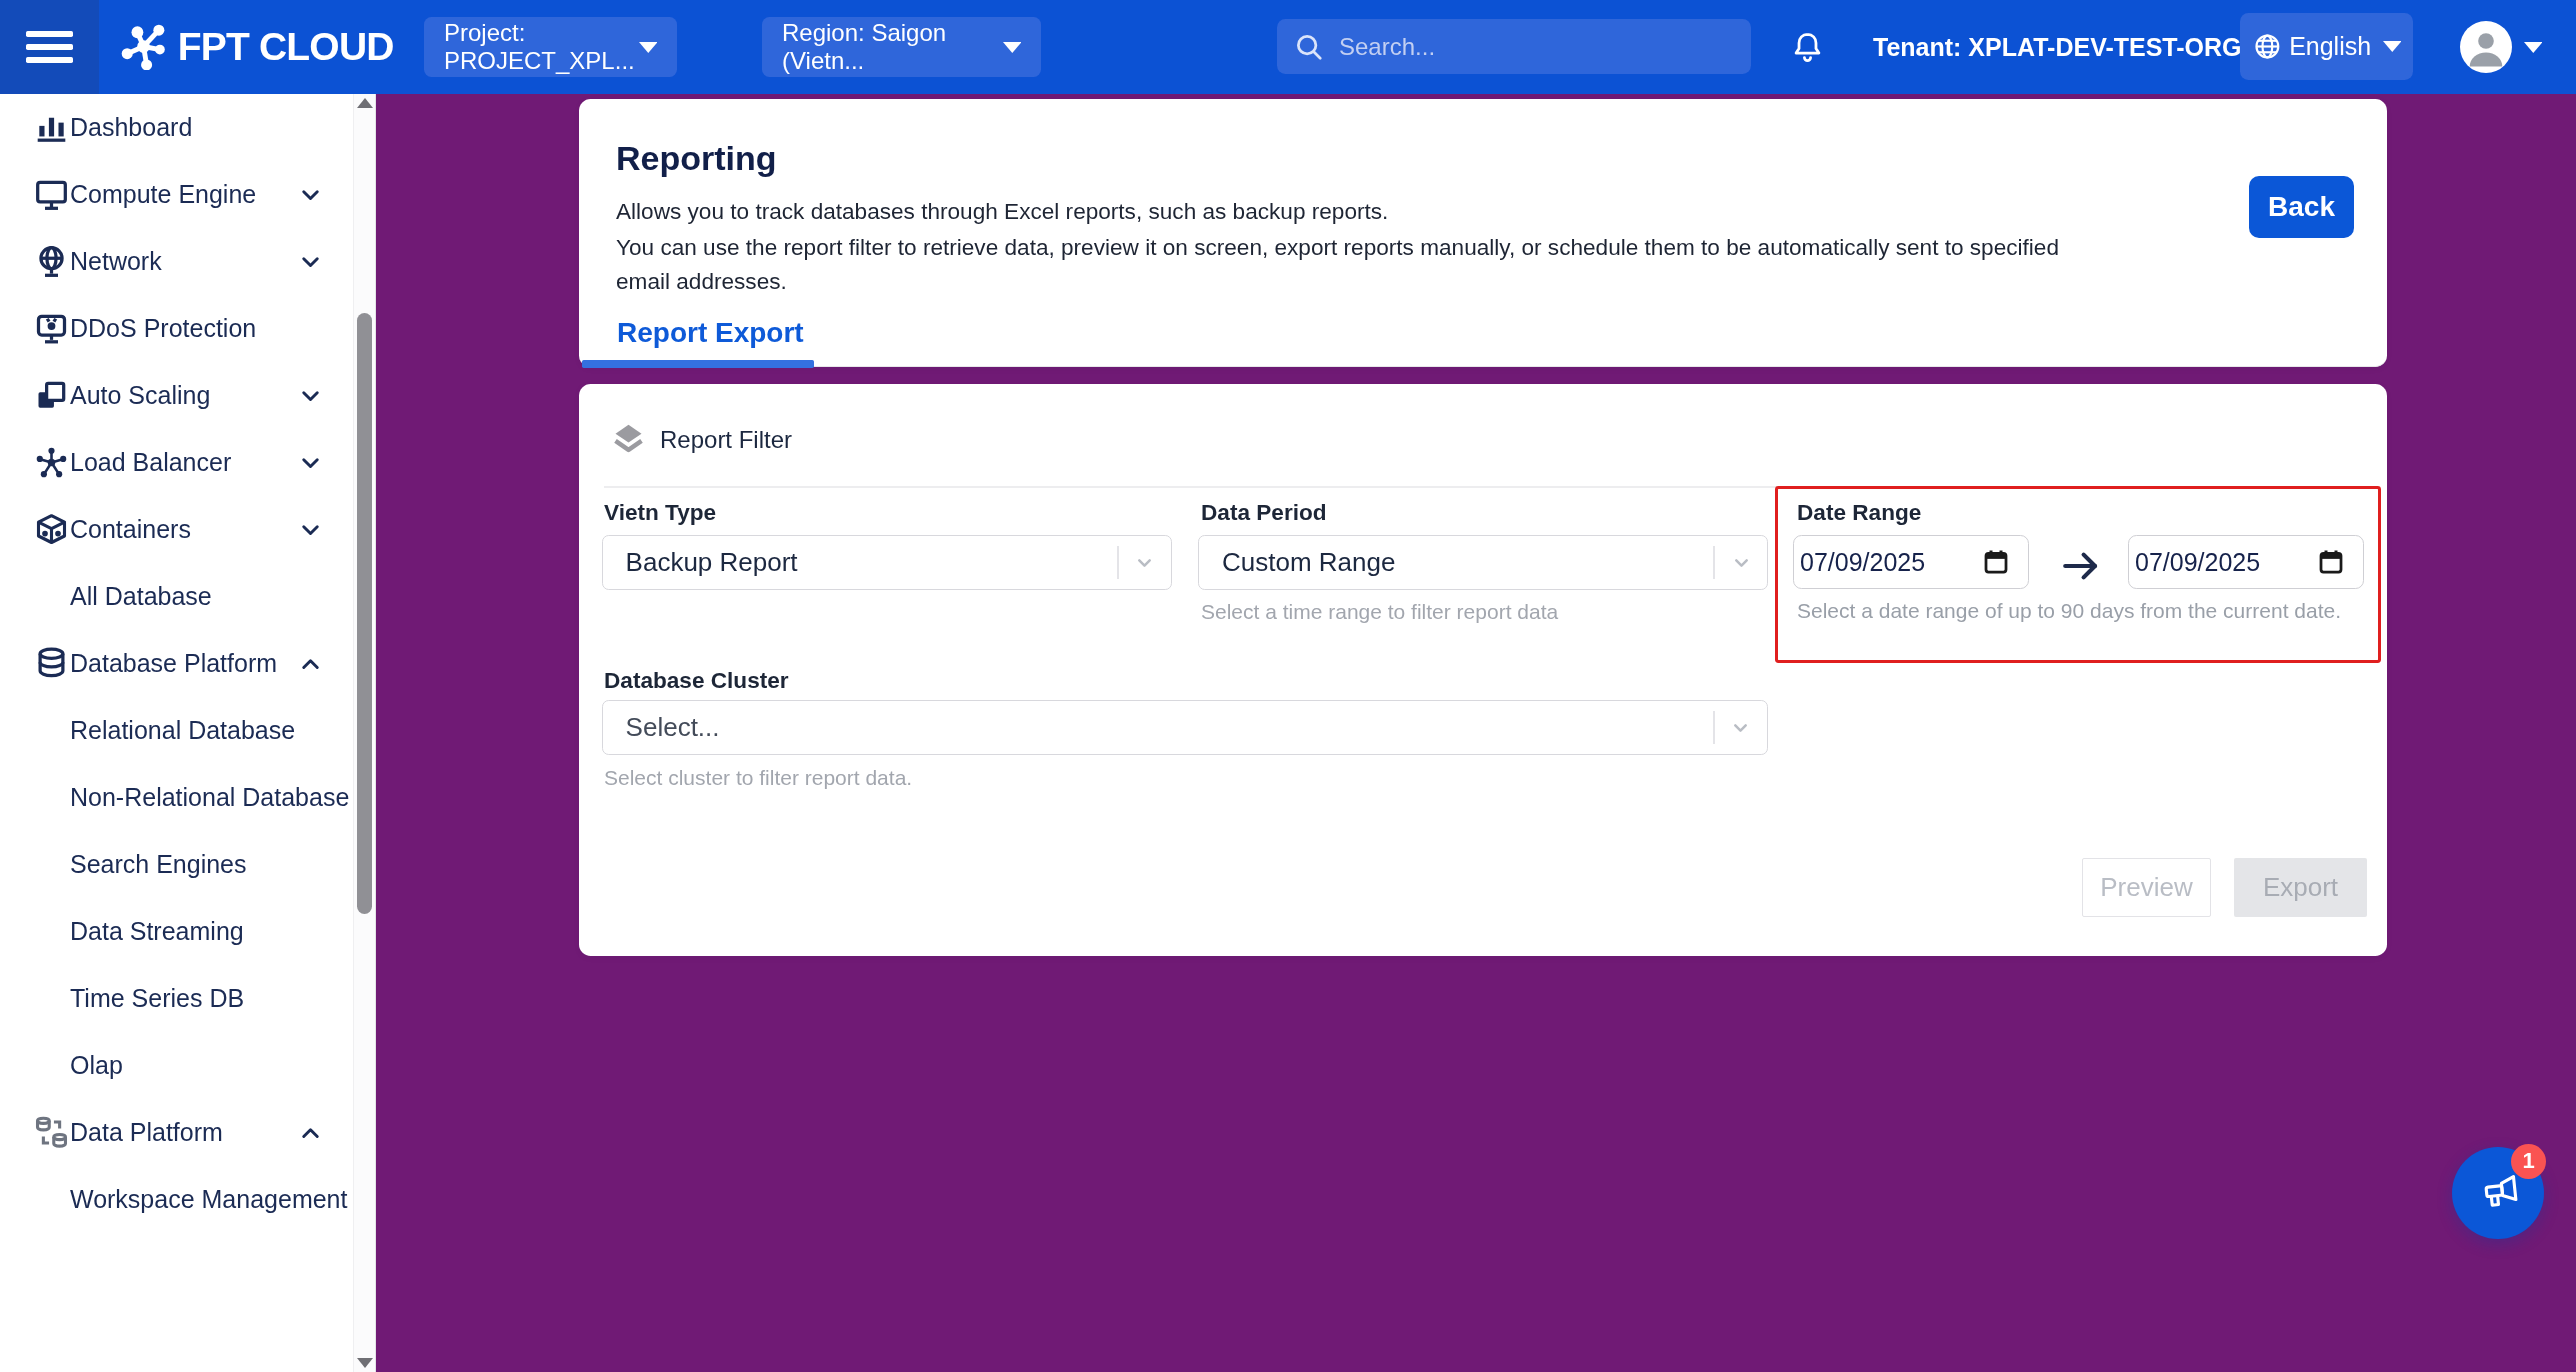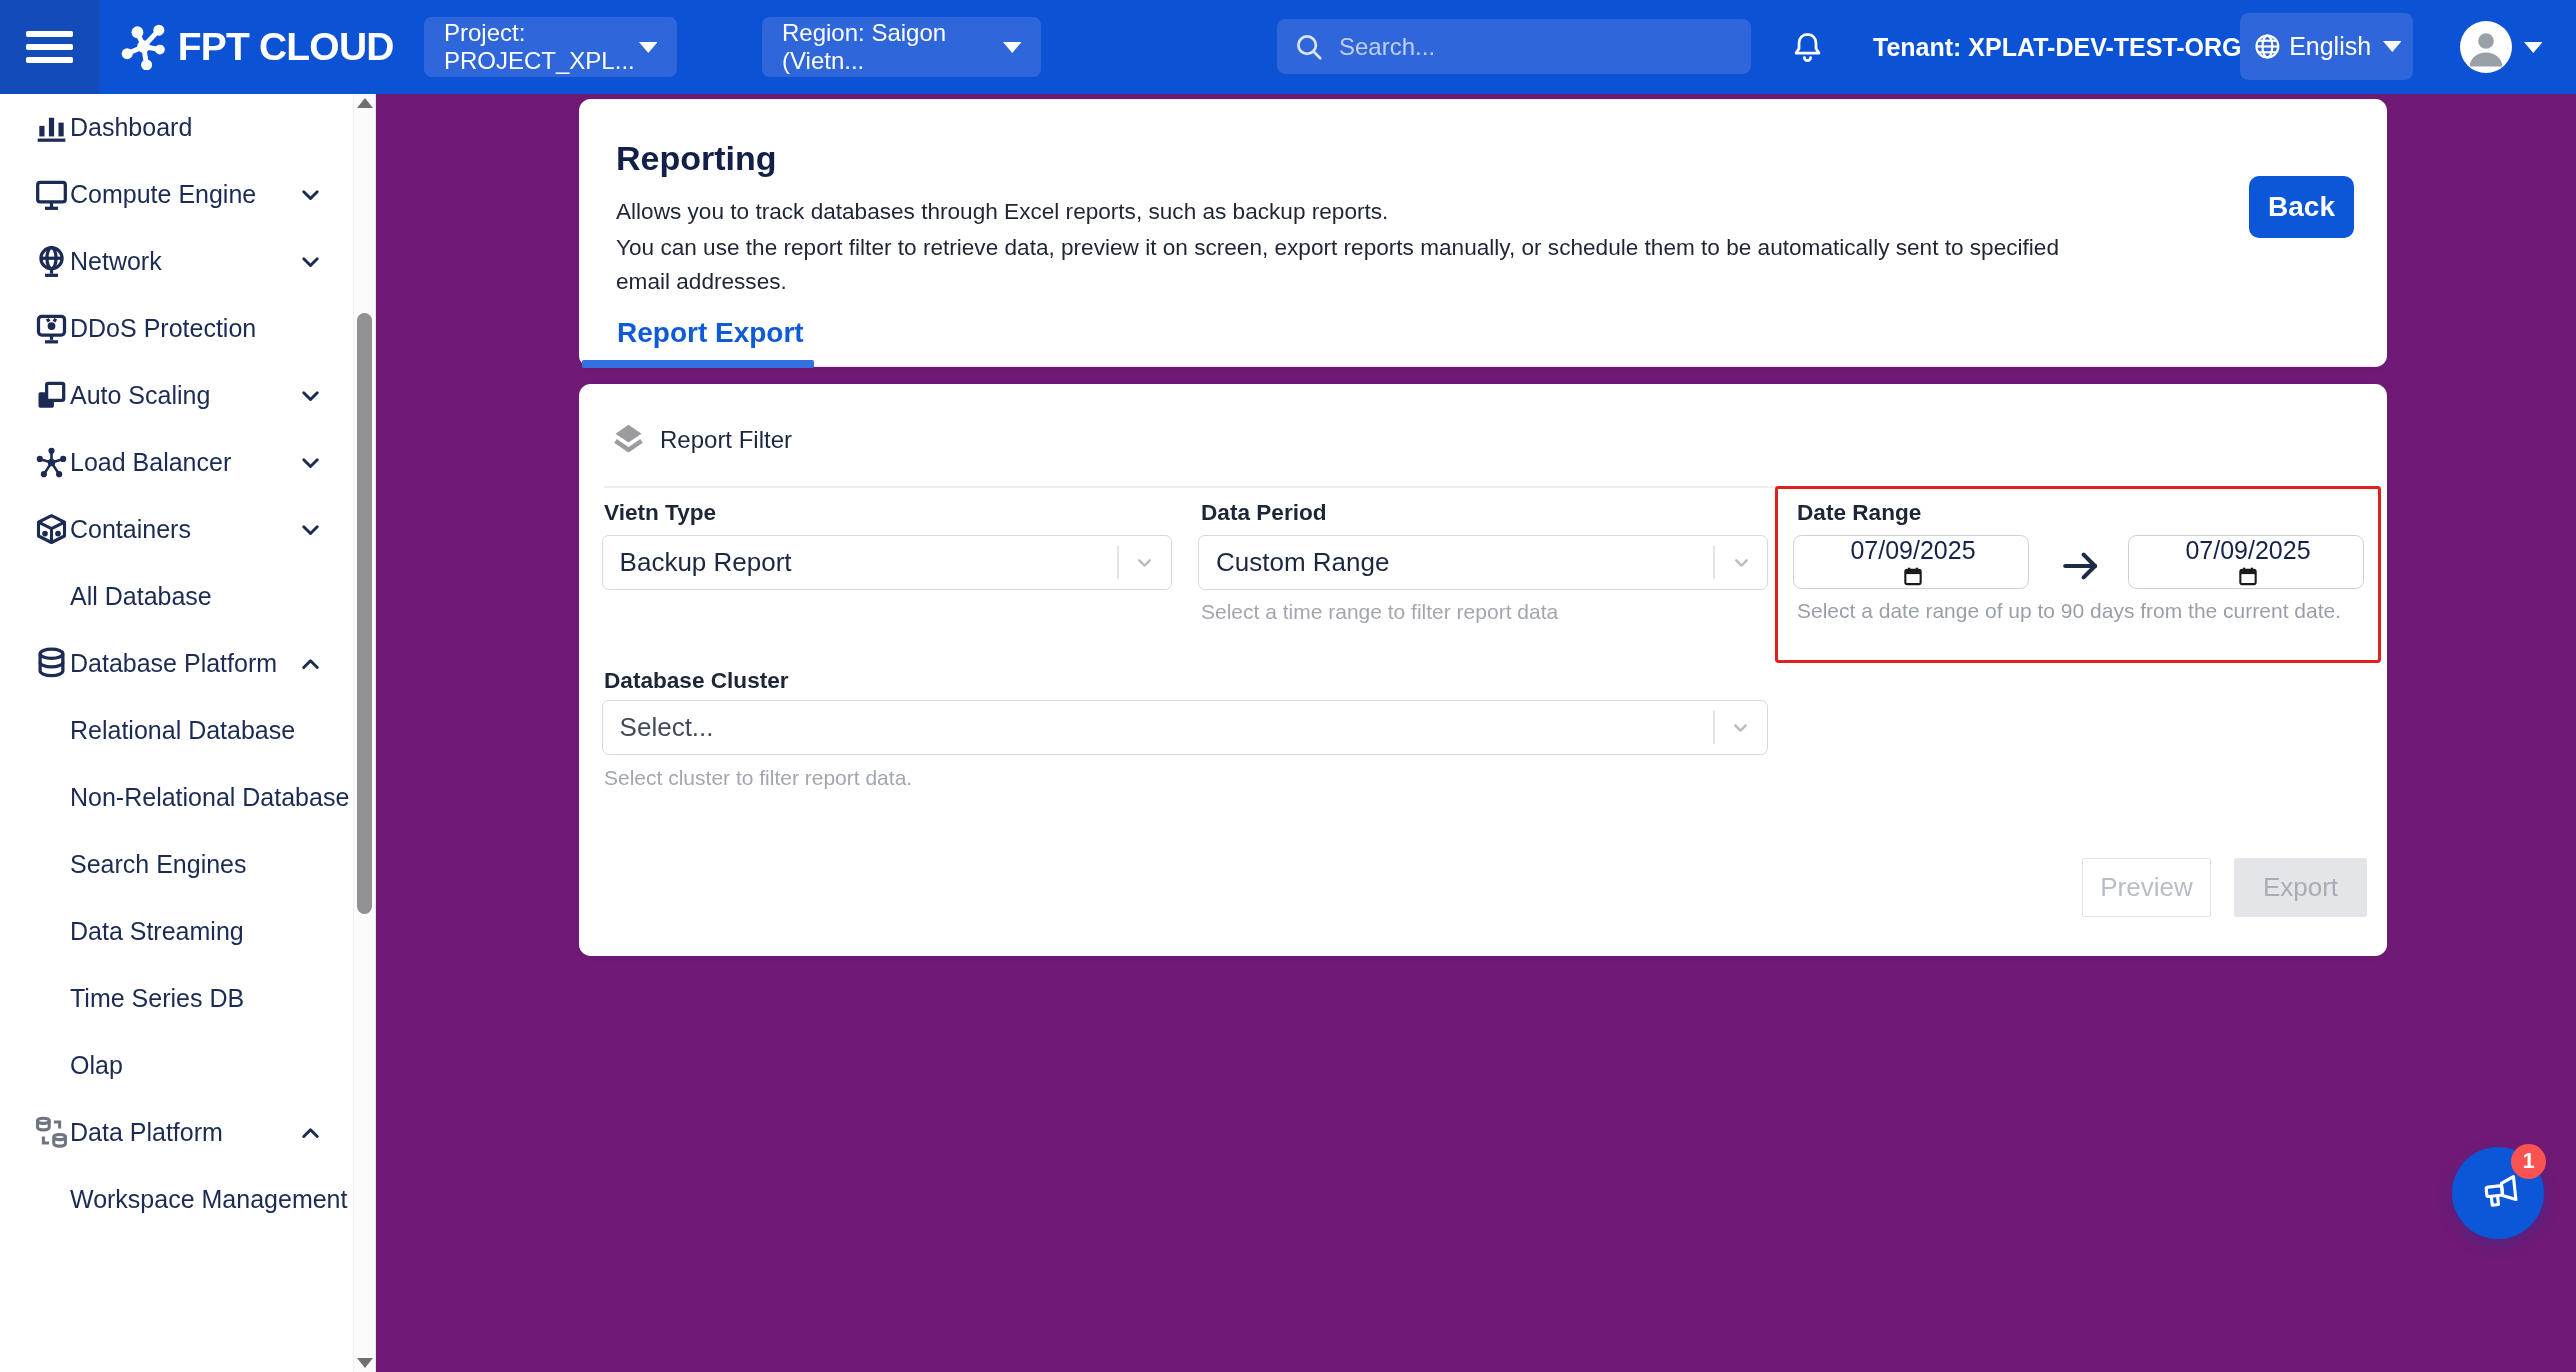--- a/index.html
+++ b/index.html
@@ -72,29 +72,29 @@
   .tab-underline { position:absolute; left:2.5px; bottom:-1.7px; width:232px; height:7.5px; background:#3471e0; border-radius:1.7px; }
 
   .card2 { top:290px; height:572px; }
   .rf-icon { position:absolute; left:30px; top:35px; width:39px; height:39px; }
   .rf-title { position:absolute; left:81px; top:42px; font-size:24px; color:#1c2840; }
   .divider { position:absolute; left:25px; right:25px; top:102px; height:1.7px; background:#ededef; }
   .red-box { position:absolute; left:1196px; top:102px; width:606px; height:177px;
     border:3.4px solid #e01f1f; border-radius:3.4px; z-index:3; pointer-events:none; }
   .field-label { position:absolute; font-size:22.6px; font-weight:700; color:#1d2637; }
   .select { position:absolute; top:151px; height:55px; background:#fff; border:1.7px solid #d8d8dd;
-    border-radius:6.7px; display:flex; align-items:center; padding-left:17px; font-size:26px;
+    border-radius:6.7px; display:flex; align-items:center; padding-left:23px; font-size:26px;
     color:#1c2840; cursor:pointer; }
   .select .sep { position:absolute; right:52px; top:10px; bottom:10px; width:1.7px; background:#e4e4e8; }
   .select .sel-chevron { position:absolute; right:13.4px; width:25px; height:25px; }
   .select.placeholder { color:#434b59; }
   .helper { position:absolute; font-size:21px; color:#a2a6ae; white-space:nowrap; }
   .date-input { position:absolute; top:151px; width:236px; height:54px; border:1.7px solid #cfcfd4;
-    border-radius:8.4px; background:#fff; display:flex; align-items:center; padding:0 17px 0 21px;
-    font-size:25px; color:#16224b; cursor:text; justify-content:space-between; z-index:4;flex-direction:column; }
+    border-radius:8.4px; background:#fff; display:flex; align-items:center; padding:0 17px 0 6px;
+    font-size:25px; color:#16224b; cursor:text; justify-content:space-between; z-index:4; }
   .date-arrow { position:absolute; left:1481px; top:161px; width:42px; height:37px; z-index:4; }
   .ftr-btn { position:absolute; top:474px; height:59px; border-radius:2px; font-size:26px;
     font-family:inherit; cursor:not-allowed; }
   .btn-preview { left:1503px; width:129px; background:#fff; border:1.7px solid #e3e3e7; color:#b9bdc5; }
   .btn-export { left:1655px; width:133px; background:#e4e5e8; border:none; color:#a8acb4; }
 
   
   .fab { position:absolute; left:2452px; top:1147px; width:92px; height:92px; border-radius:50%;
     background:#0b57d7; box-shadow:0 5px 15px rgba(10,60,160,.3); display:flex; align-items:center;
     justify-content:center; cursor:pointer; z-index:60; }

